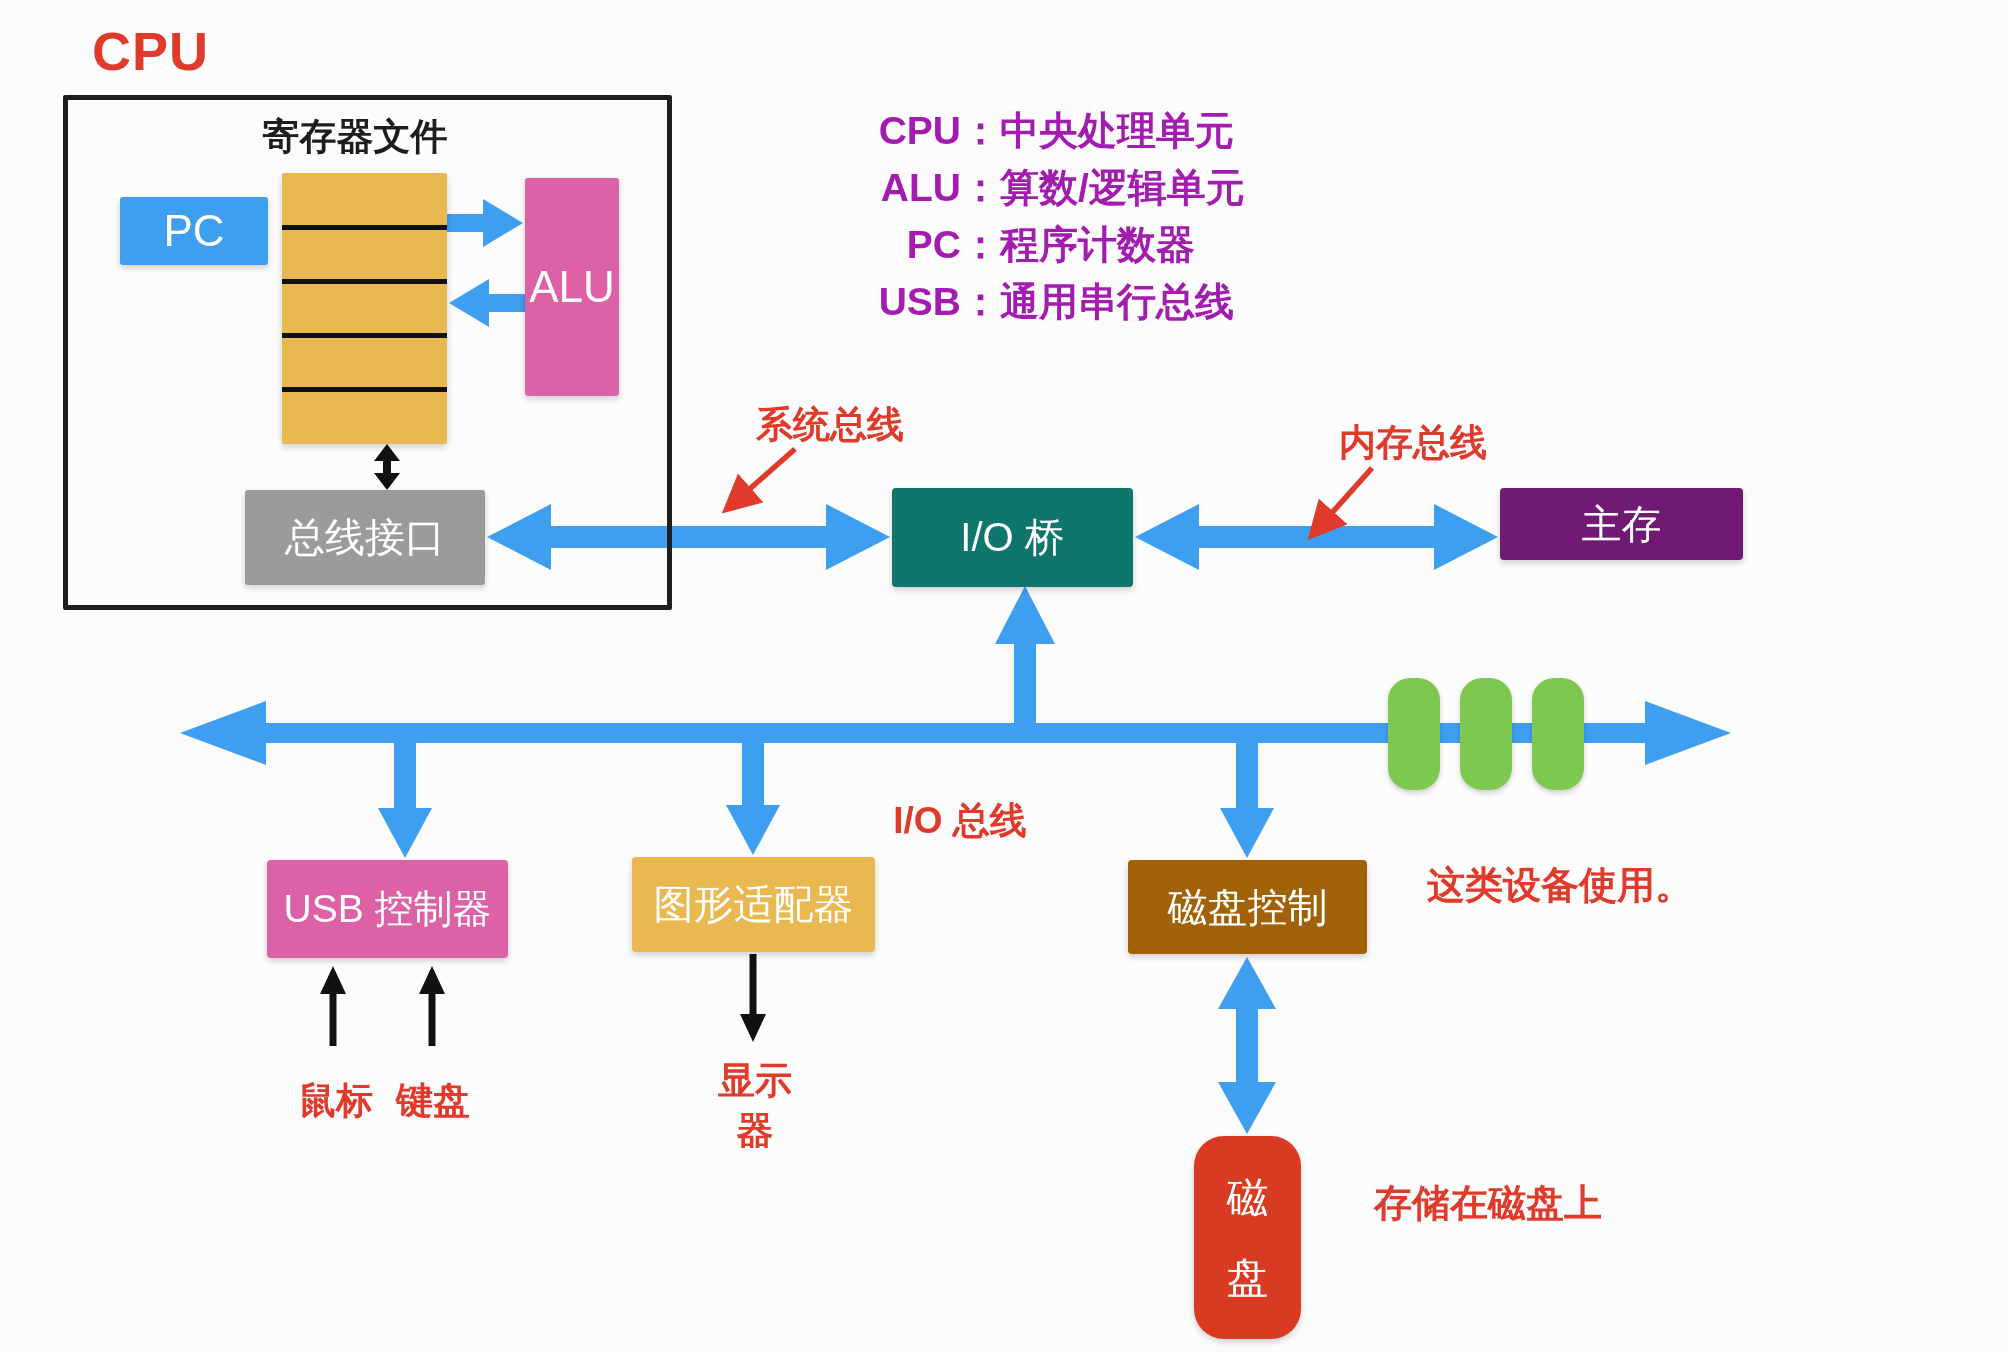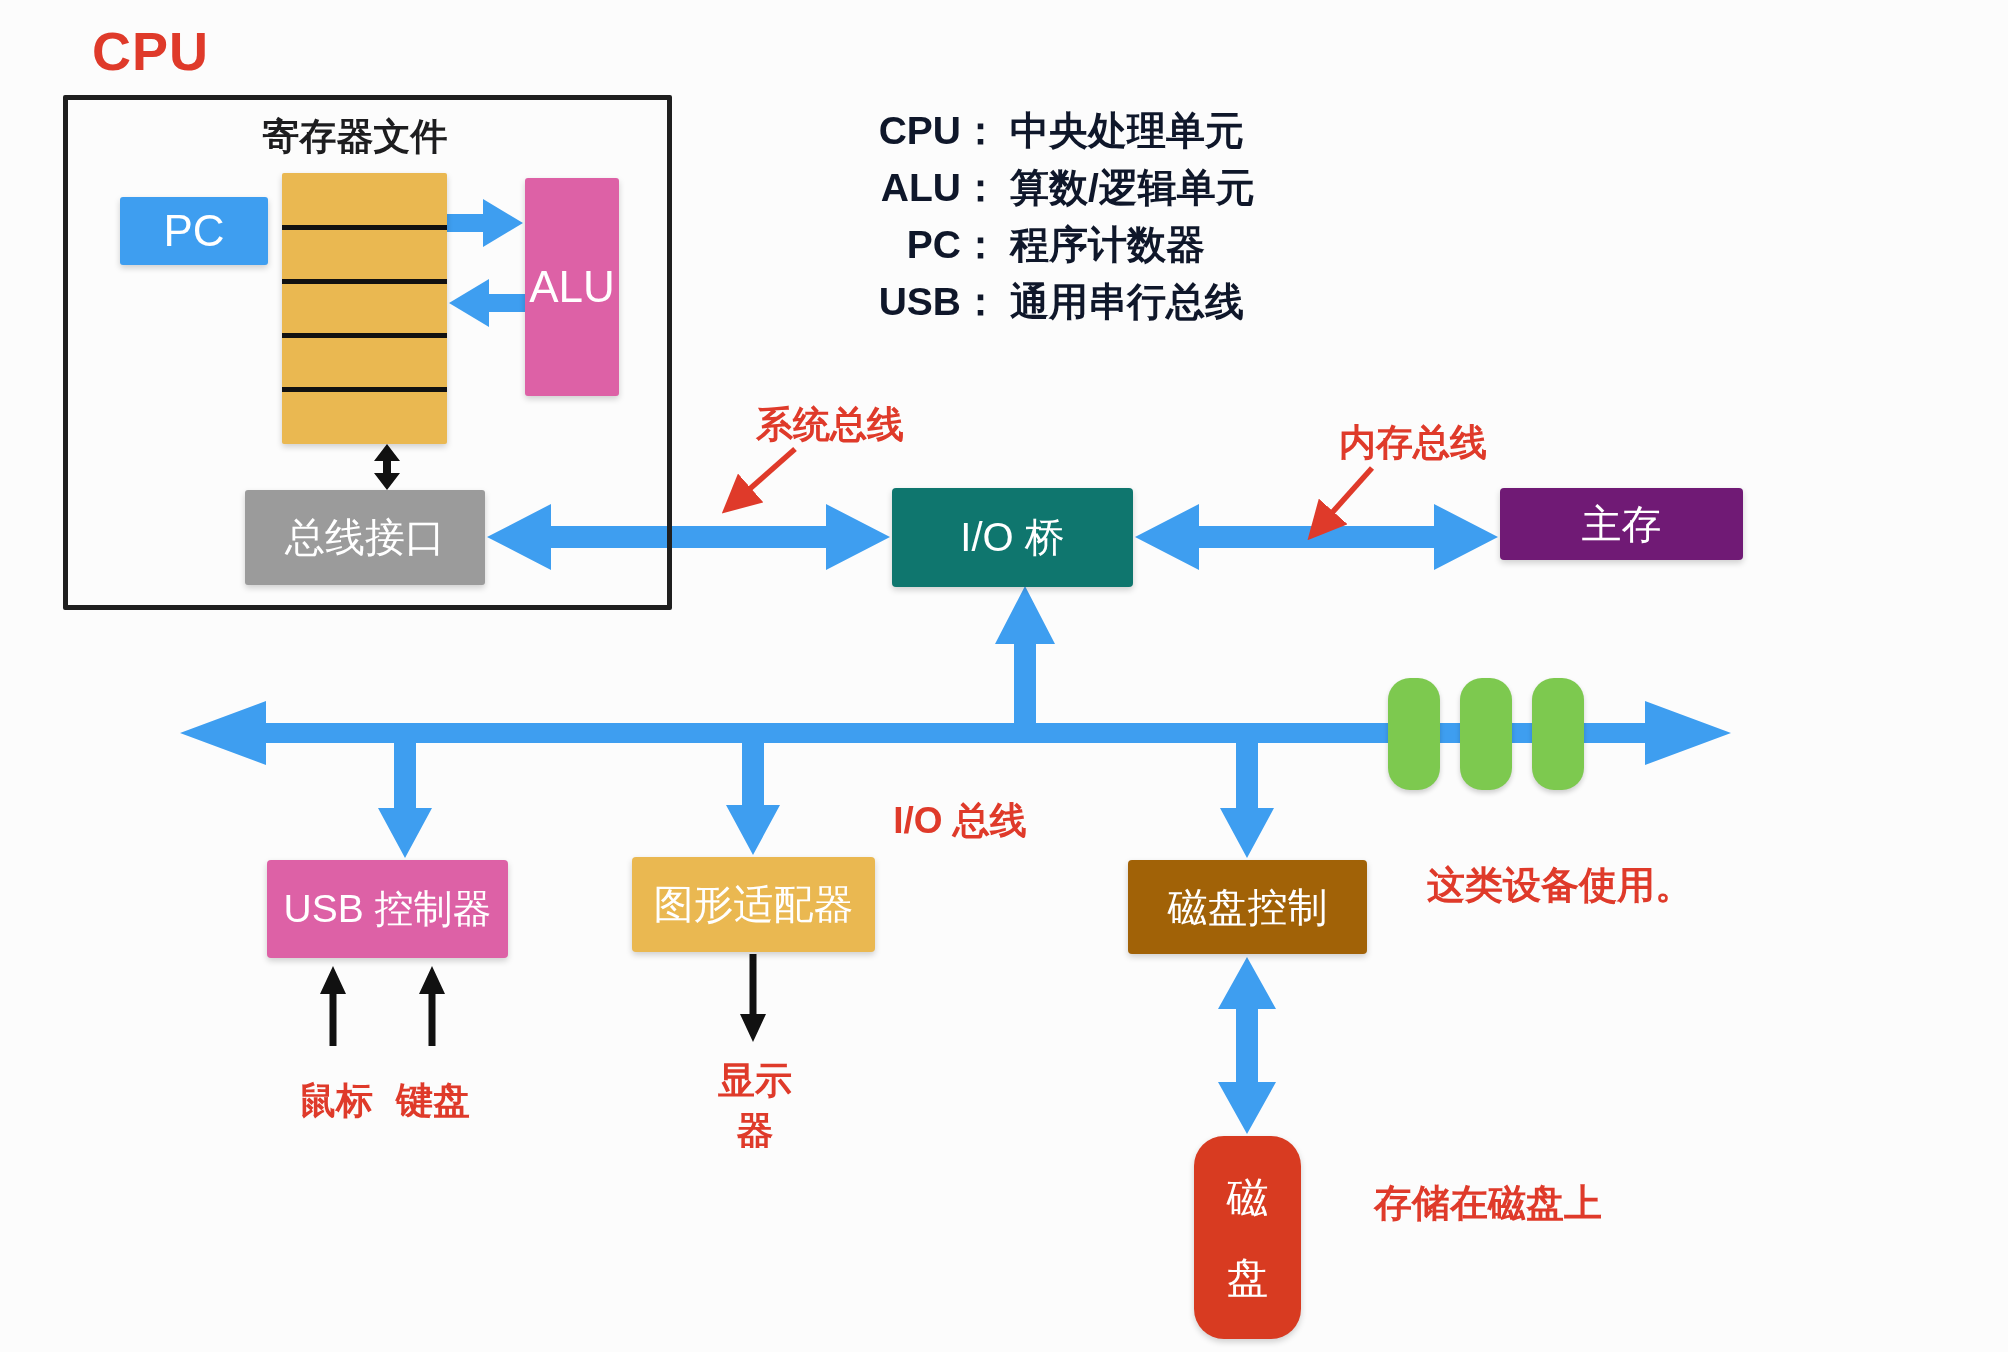--- a/index.html
+++ b/index.html
@@ -39,24 +39,24 @@
   .red-label{color:#df3a2a;font-weight:700;font-size:37px;text-align:center;}
   .sys-bus-label{left:735px;top:400px;width:190px;}
   .mem-bus-label{left:1328px;top:418px;width:170px;}
   .io-bus-label{left:875px;top:796px;width:170px;}
   .mouse-label{left:286px;top:1076px;width:100px;}
   .keyboard-label{left:383px;top:1076px;width:100px;}
   .display-label{left:701px;top:1056px;width:108px;}
   .expansion-note{left:1360px;top:852px;width:400px;font-size:38px;line-height:66px;}
   .disk-note{left:1288px;top:1174px;width:400px;font-size:38px;line-height:58px;}
 
-  .legend{left:860px;top:102px;width:420px;font-size:39px;line-height:57px;color:#0f172a;font-weight:700;}
+  .legend{left:860px;top:102px;width:420px;font-size:39px;line-height:57px;color:#a21caf;font-weight:700;}
   .legend-row{display:flex;}
   .legend-term{display:inline-block;width:140px;text-align:right;white-space:pre;}
-  .legend-def{display:inline-block;margin-left:10px;white-space:pre;}
+  .legend-def{display:inline-block;margin-left:0;white-space:pre;}
 </style>
 </head>
 <body>
 
 <div class="canvas">
 
   <svg class="overlay" viewBox="0 0 2008 1352">
     <defs>
       <marker id="redhead" markerWidth="7" markerHeight="7" refX="5.5" refY="3.5" orient="auto">
         <path d="M0,0 L7,3.5 L0,7 z" fill="#df3a2a"></path>

